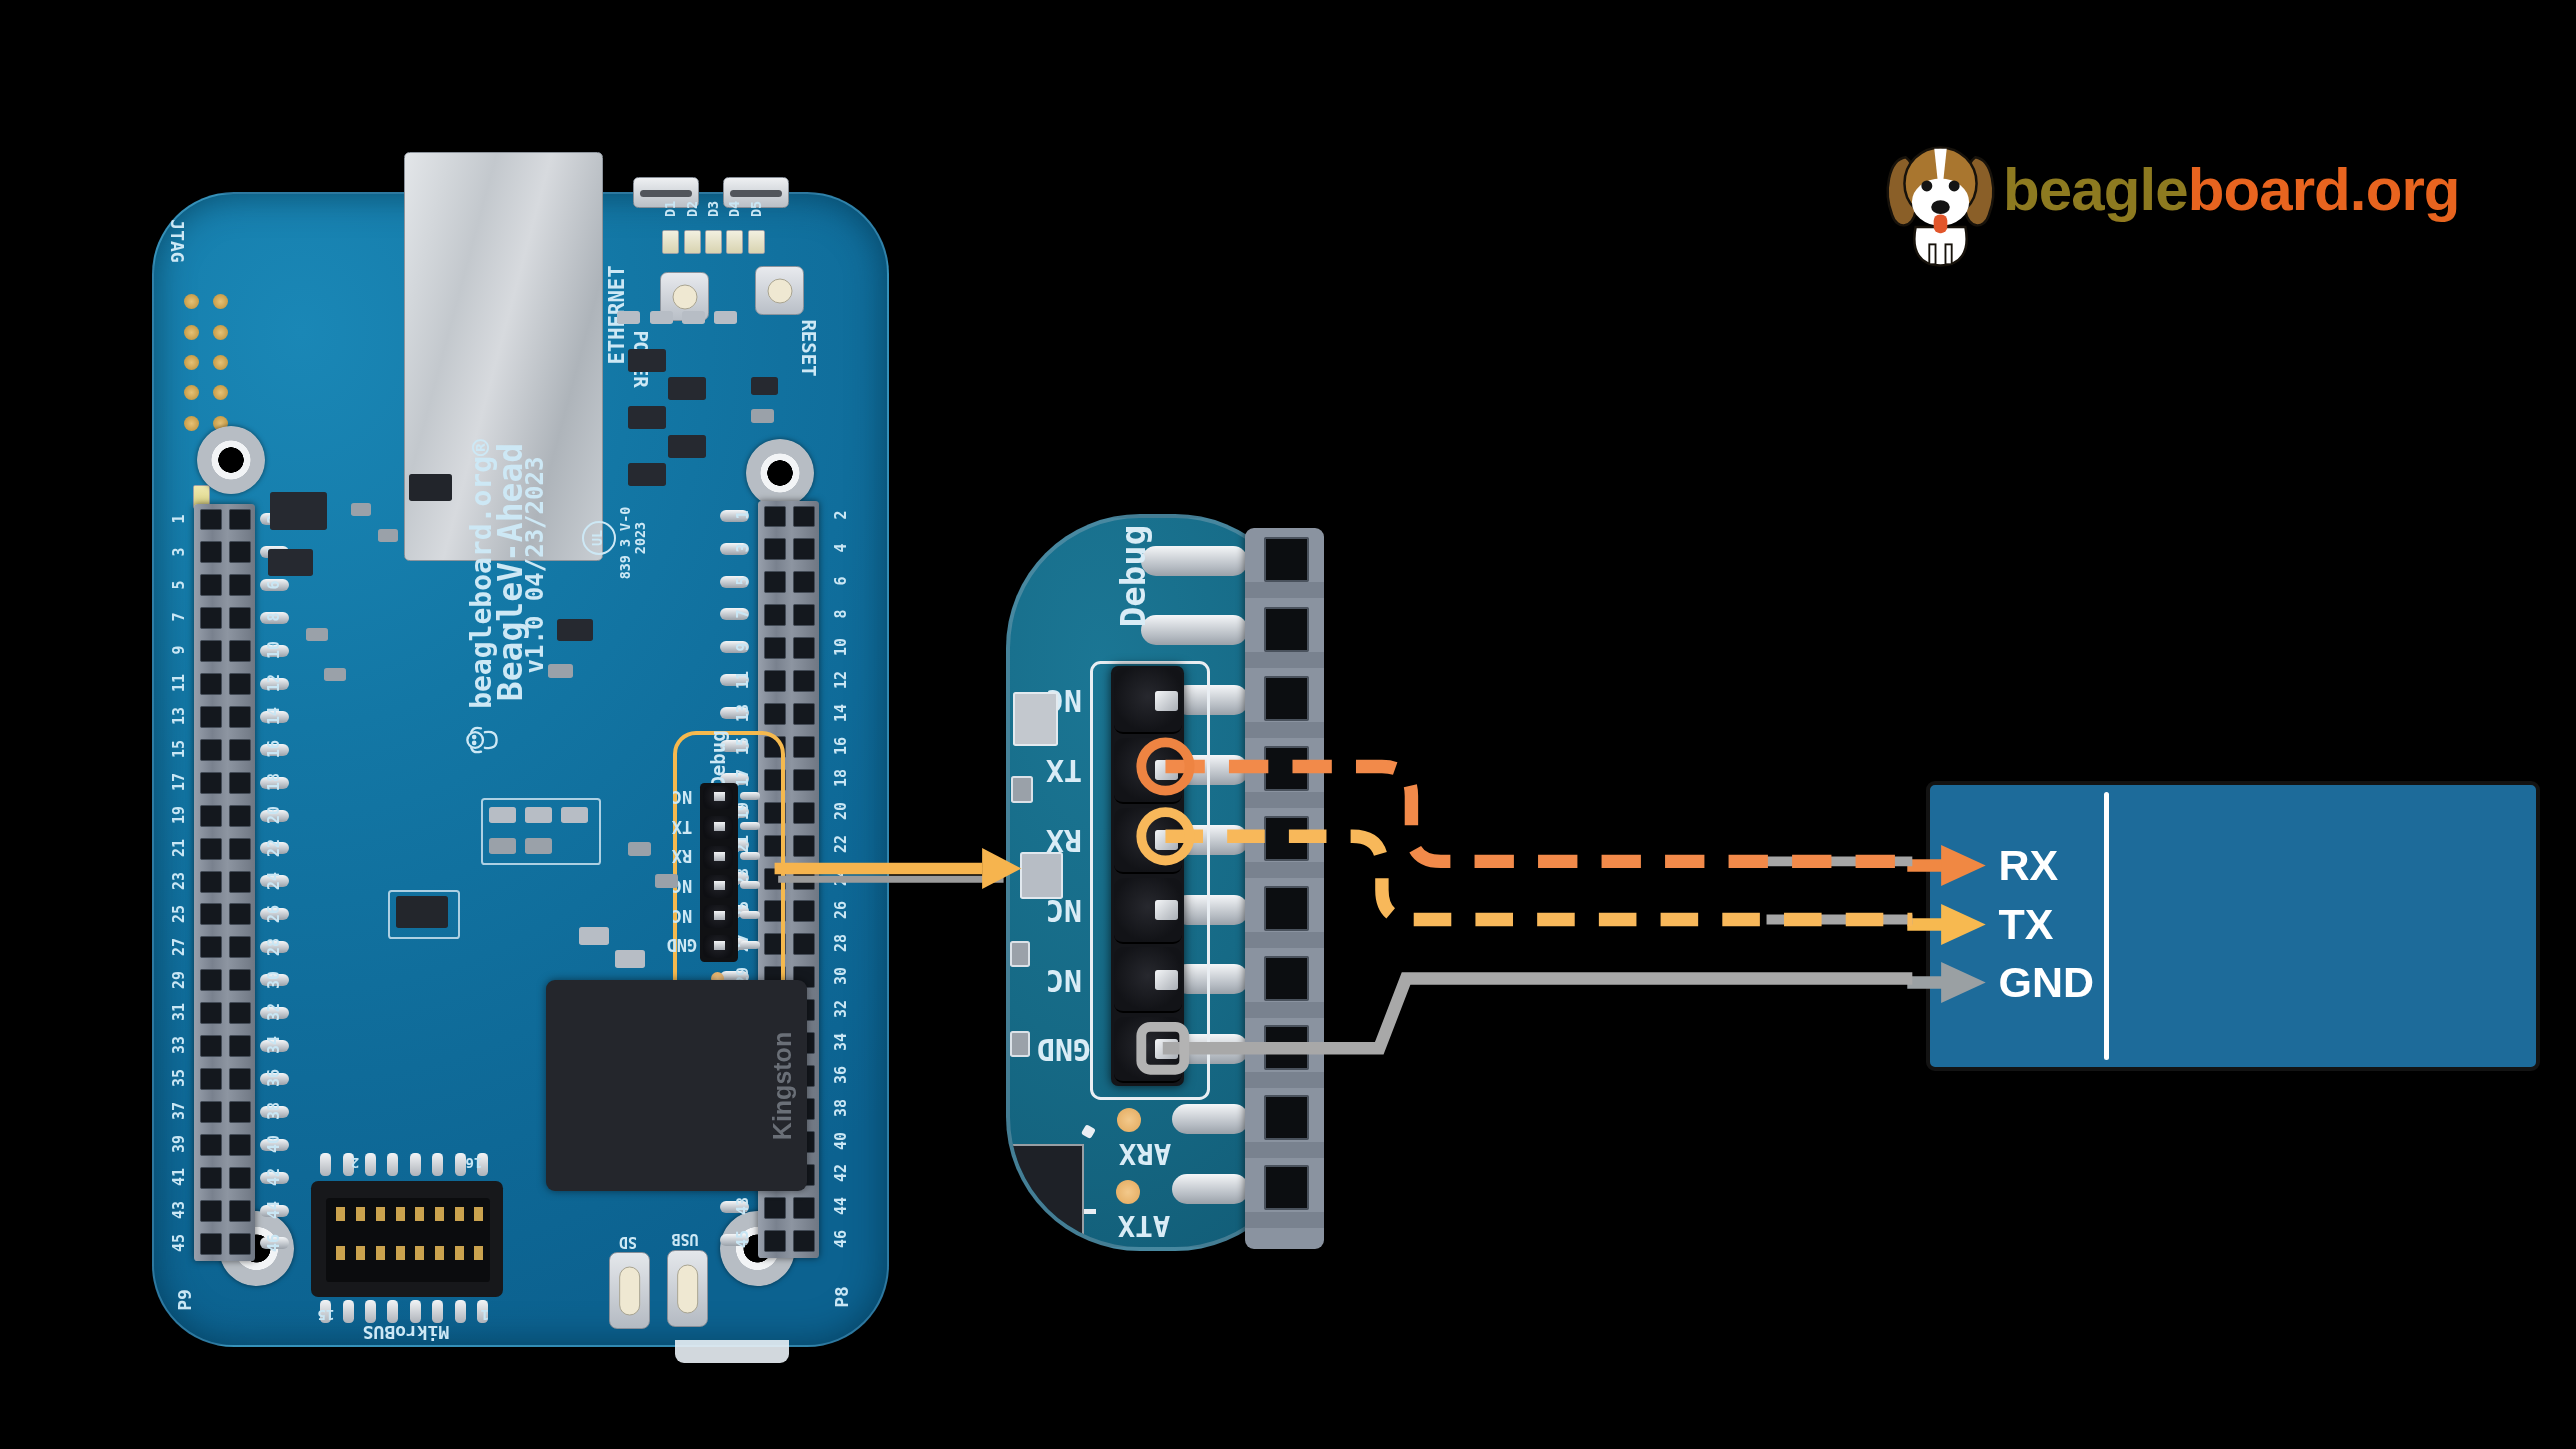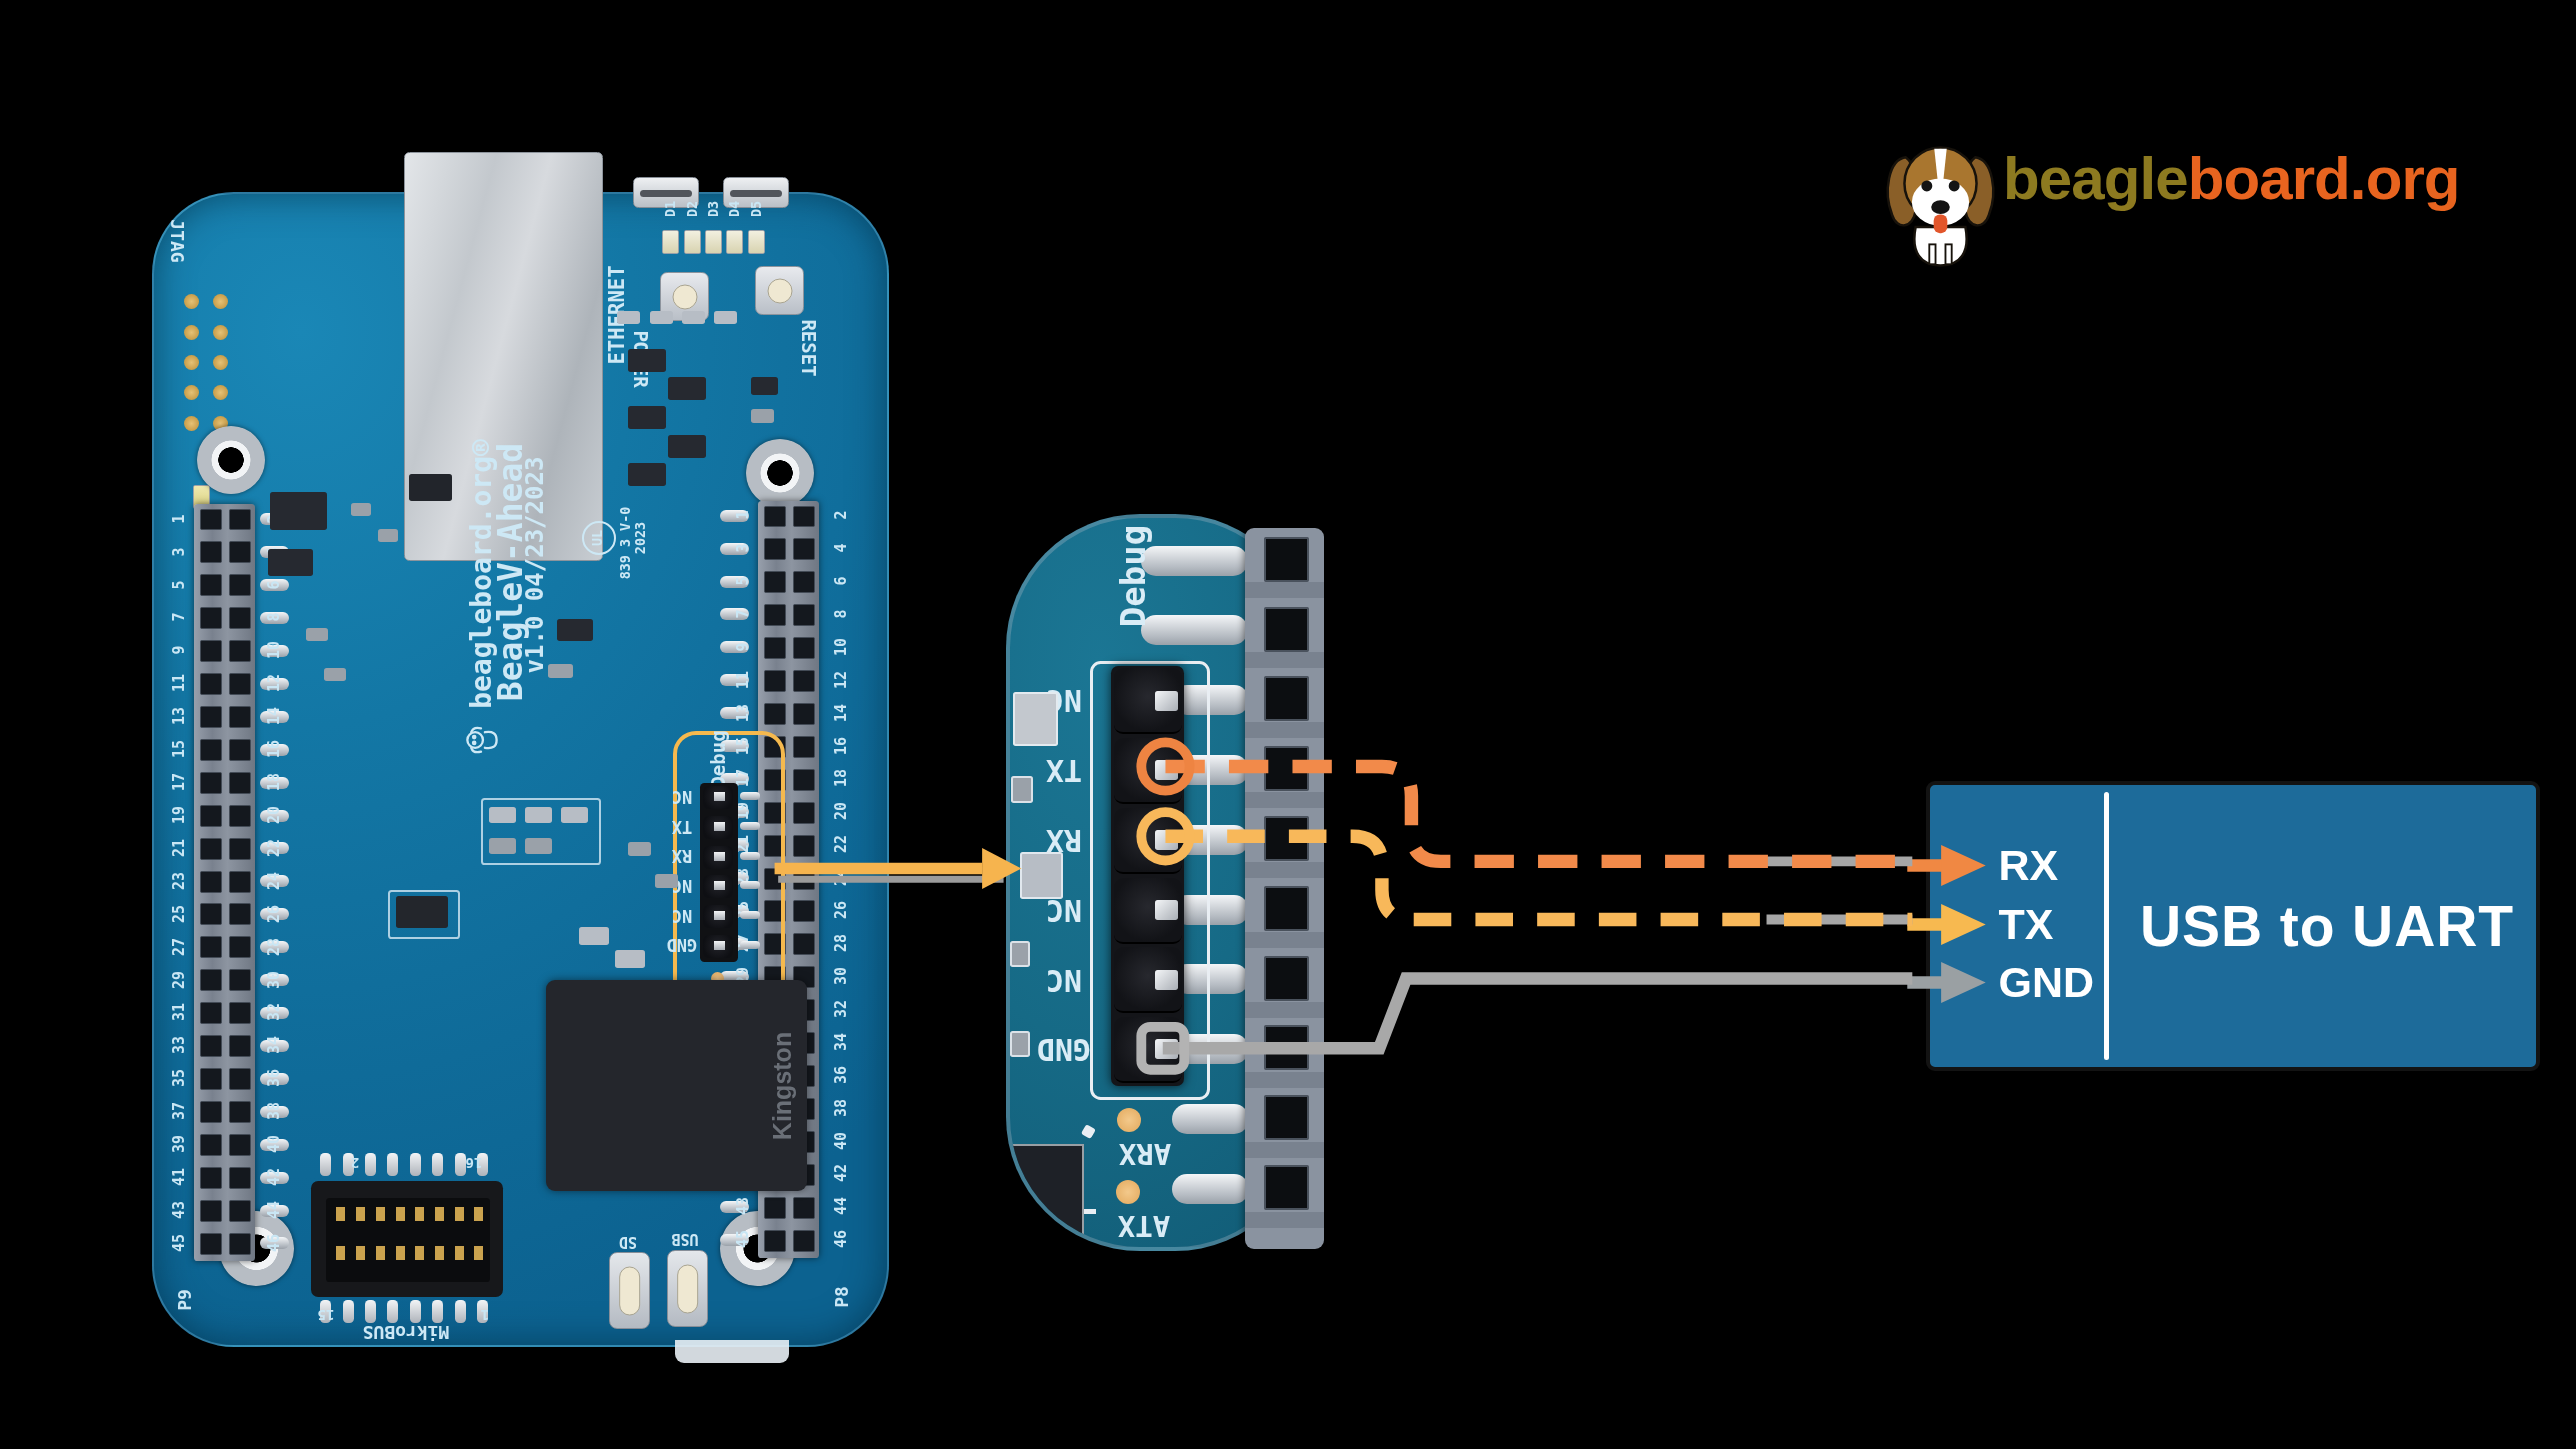--- a/index.html
+++ b/index.html
@@ -66,21 +66,21 @@
   #uart-divider{position:absolute;left:174px;top:7.2px;bottom:7.2px;width:4.5px;background:#fff;border-radius:2.7px;}
   #uart-title{position:absolute;left:188px;right:0;top:0;bottom:0;display:flex;align-items:center;justify-content:center;
         color:#fff;font-size:57px;font-weight:bold;letter-spacing:0.9px;}
   .uart-pin-row{position:absolute;left:0;height:41px;display:flex;align-items:center;}
   .uart-pin-label{color:#fff;font-size:43px;font-weight:bold;margin-left:12.5px;}
   #uart-note{position:absolute;left:2071px;top:1086px;width:465px;text-align:center;
         color:#4e4e4e;font-size:39px;font-weight:bold;}
 
   
   #logo{position:absolute;left:1878px;top:125px;width:626px;height:152px;}
-  #logo-text{position:absolute;left:125px;top:19px;font-size:60px;font-weight:800;letter-spacing:-0.9px;}
+  #logo-text{position:absolute;left:125px;top:30px;font-size:60px;font-weight:800;letter-spacing:-0.9px;}
   .logo-olive{color:#8d7a20;}
   .logo-orange{color:#e8641f;}
 
   svg.overlay{position:absolute;left:0;top:0;pointer-events:none;}
 </style>
 </head>
 <body>
 
 <div id="canvas">
 
@@ -575,21 +575,20 @@
       <div class="gsock" style="top: 358px;"></div>
       <div class="gsock" style="top: 428px;"></div>
       <div class="gsock" style="top: 497px;"></div>
       <div class="gsock" style="top: 567px;"></div>
       <div class="gsock" style="top: 637px;"></div>
     </div>
   <div id="pill-over"></div>
 
   <div id="uartbox">
     <div id="uart-divider"></div>
-    <div id="uart-title">USB to UART</div>
   <div class="uart-pin-row" style="top: 60px; left: -23px;">
         <svg width="79" height="41" viewBox="0 0 88 46">
           <rect x="0" y="16" width="40" height="14" fill="#f08843"></rect>
           <polygon points="38,0 88,23 38,46" fill="#f08843"></polygon>
         </svg>
         <span class="uart-pin-label">RX</span>
       </div>
       <div class="uart-pin-row" style="top: 119px; left: -23px;">
         <svg width="79" height="41" viewBox="0 0 88 46">
           <rect x="0" y="16" width="40" height="14" fill="#f7b950"></rect>

